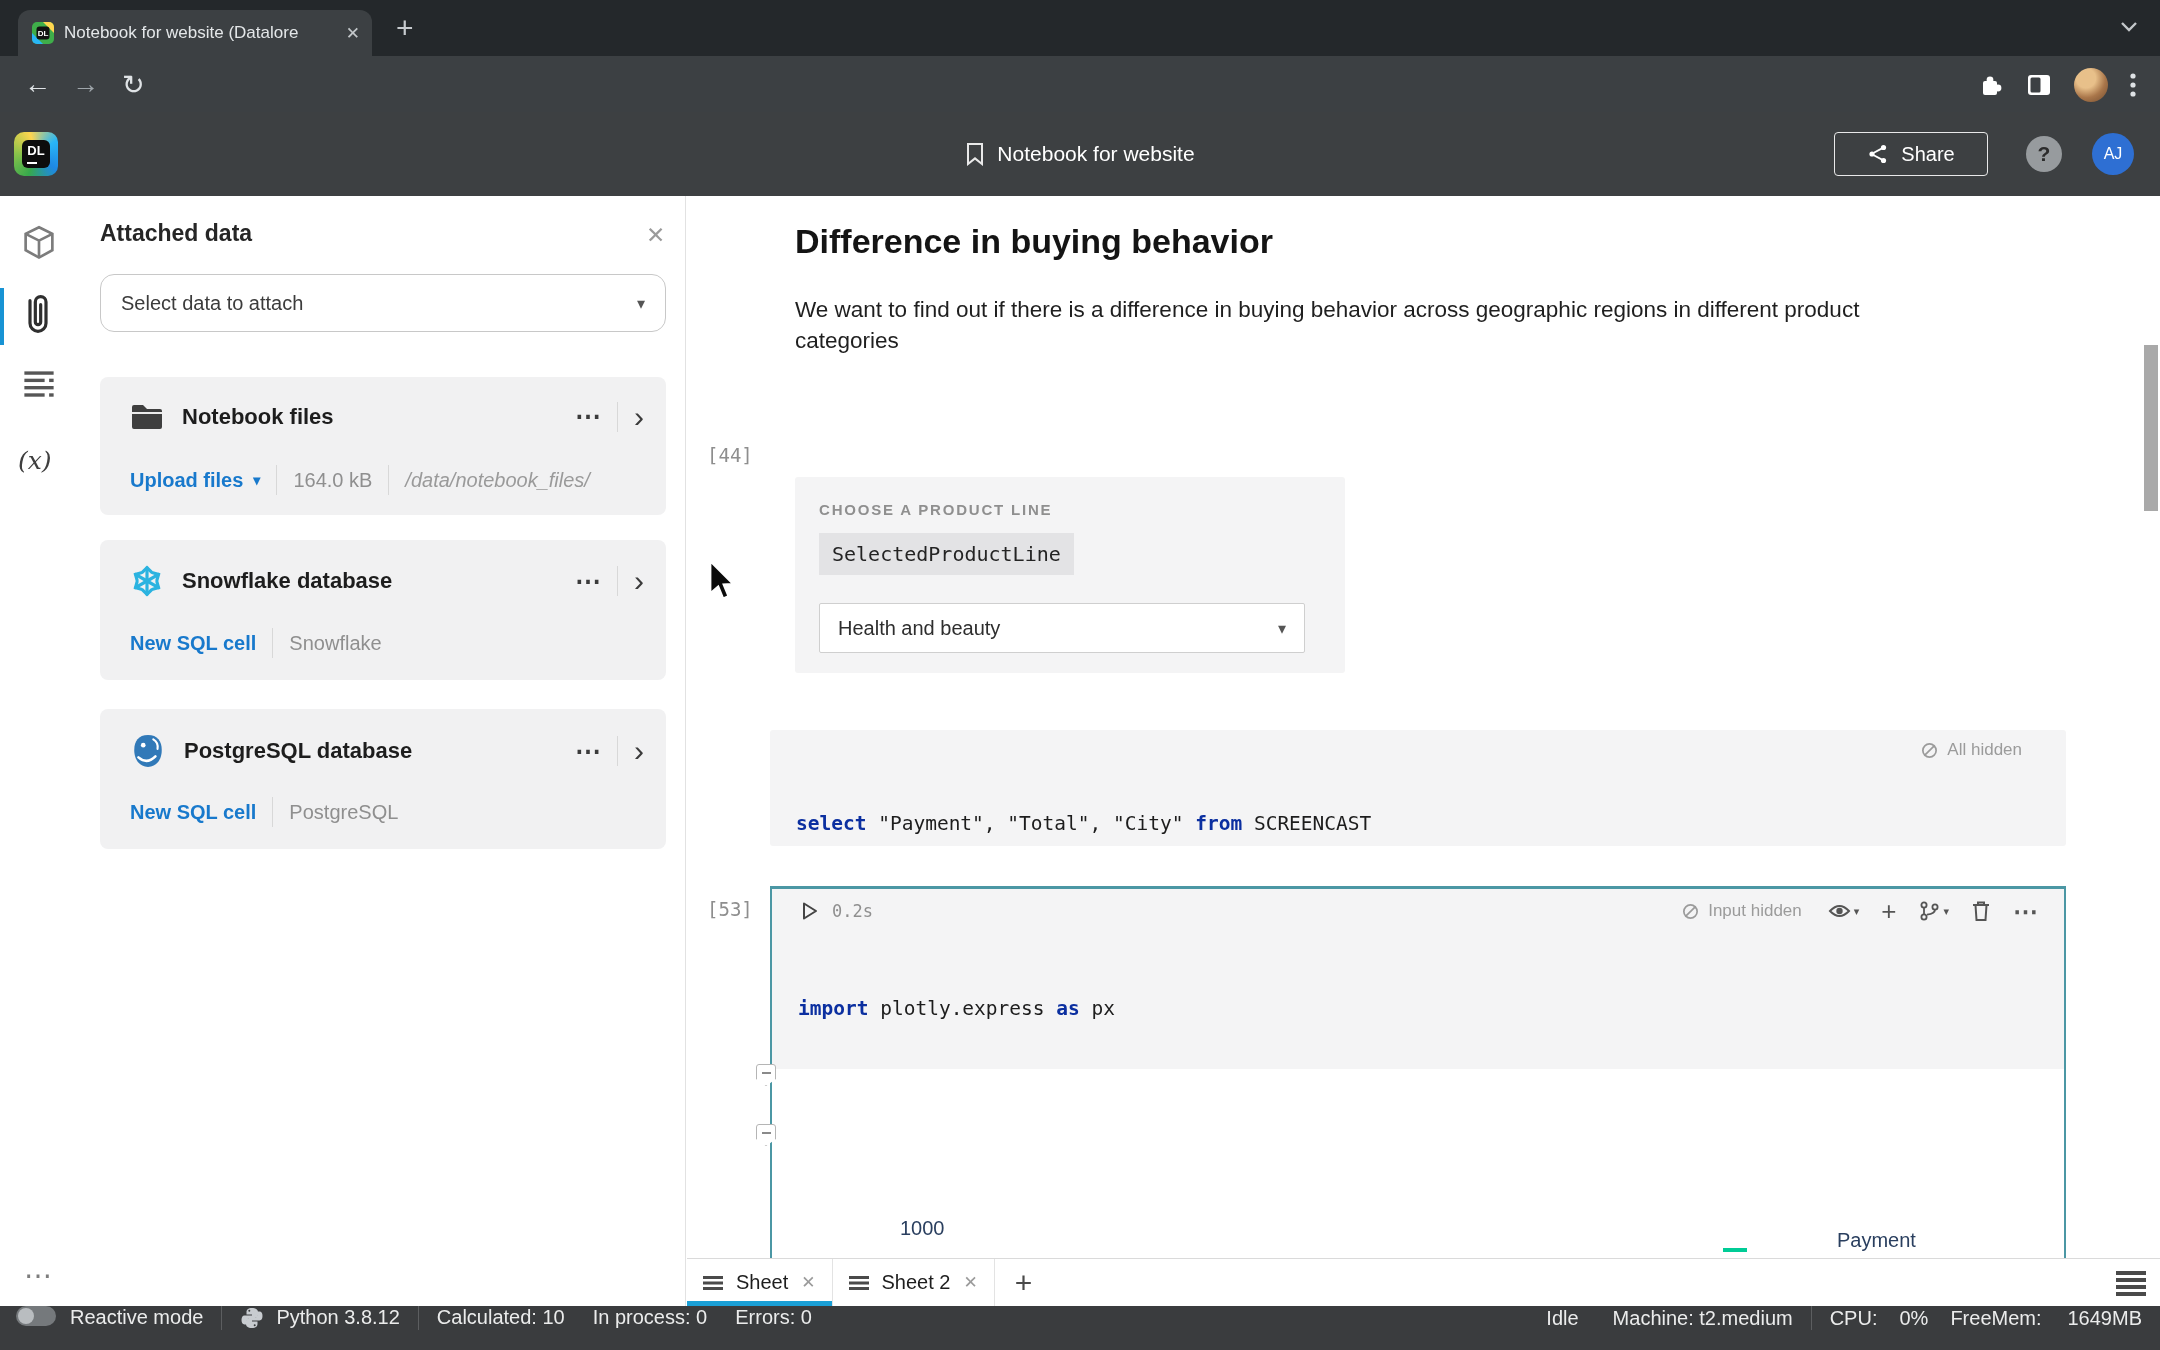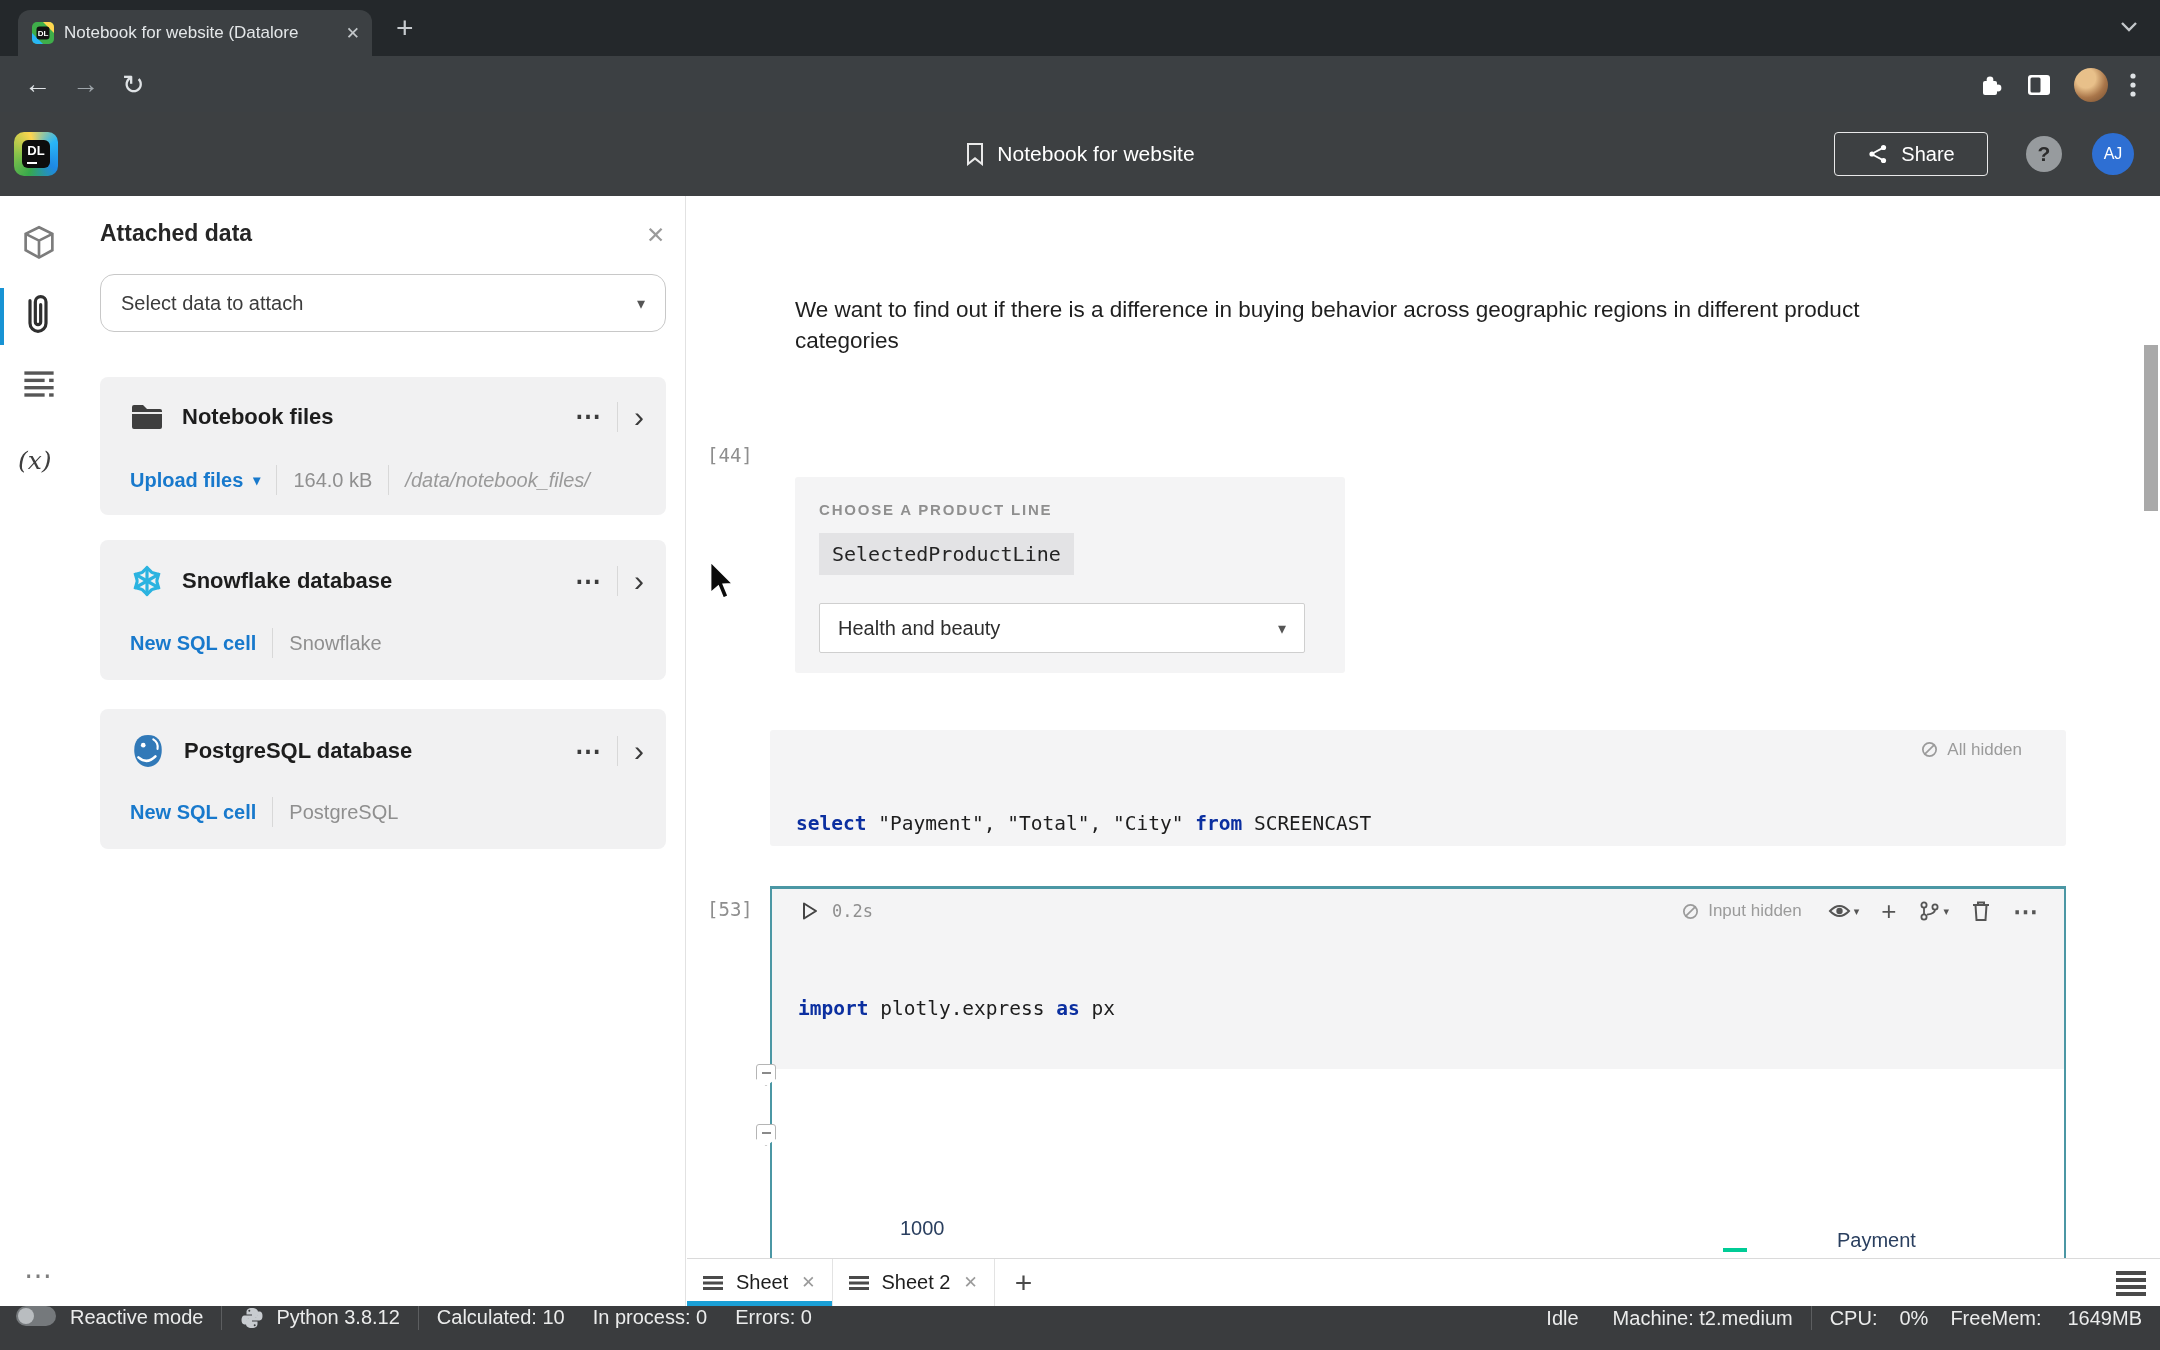--- a/index.html
+++ b/index.html
@@ -80,21 +80,21 @@
 
   .card44 { position:absolute; left:108px; top:281px; width:550px; height:196px; background:#f4f4f5; border-radius:3px; }
   .ctrl-label { position:absolute; left:24px; top:24px; font-size:15px; font-weight:600; letter-spacing:1.8px; color:#8f8f8f; }
   .var-chip { position:absolute; left:24px; top:56px; background:#e3e3e5; color:#242424;
     font-family:"DejaVu Sans Mono", monospace; font-size:20px; padding:9px 13px; }
   .hb-select { position:absolute; left:24px; top:126px; width:486px; height:50px; background:#fff;
     border:1px solid #cfcfcf; border-radius:2px; display:flex; align-items:center; padding:0 18px;
     font-size:20px; color:#2e2e2e; }
 
   .sqlcell { position:absolute; left:83px; top:534px; width:1296px; height:116px; background:#f4f4f5; border-radius:3px; }
-  .hidden-badge { position:absolute; right:44px; top:10px; display:flex; align-items:flex-start; gap:8px;
+  .hidden-badge { position:absolute; right:44px; top:10px; display:flex; align-items:flex-end; gap:8px;
     color:#9b9b9b; font-size:17px; }
   .code { font-family:"DejaVu Sans Mono", monospace; font-size:19.5px; line-height:27px; color:#1d1d1d; white-space:pre; }
   .sql-code { position:absolute; left:26px; top:26px; }
   .tk-kw { color:#0b2fa0; font-weight:bold; }
   .tk-str { color:#0b2fa0; font-weight:bold; }
   .tk-sqs { color:#008578; }
   .tk-param { color:#3a74c9; }
   .tk-cparam { color:#9d36b5; }
 
   .cell53 { position:absolute; left:83px; top:690px; width:1296px; height:1000px; background:#fff;
@@ -322,20 +322,21 @@
     </div>
     <div class="card-foot">
       <span class="blue-link">New SQL cell</span>
       <span class="vdiv-l"></span>
       <span class="gray-txt">PostgreSQL</span>
     </div>
   </div>
 </div>
 
 <div class="main">
+  <h1 class="doc-title">Difference in buying behavior</h1>
   <p class="doc-para">We want to find out if there is a difference in buying behavior across geographic regions in different product categories</p>
 
   <div class="gutter" style="top:248px;">[44]</div>
 
   <div class="card44">
     <div class="ctrl-label">CHOOSE A PRODUCT LINE</div>
     <div class="var-chip mono">SelectedProductLine</div>
     <div class="hb-select">
       <span>Health and beauty</span>
       <span class="select-caret">▾</span>

